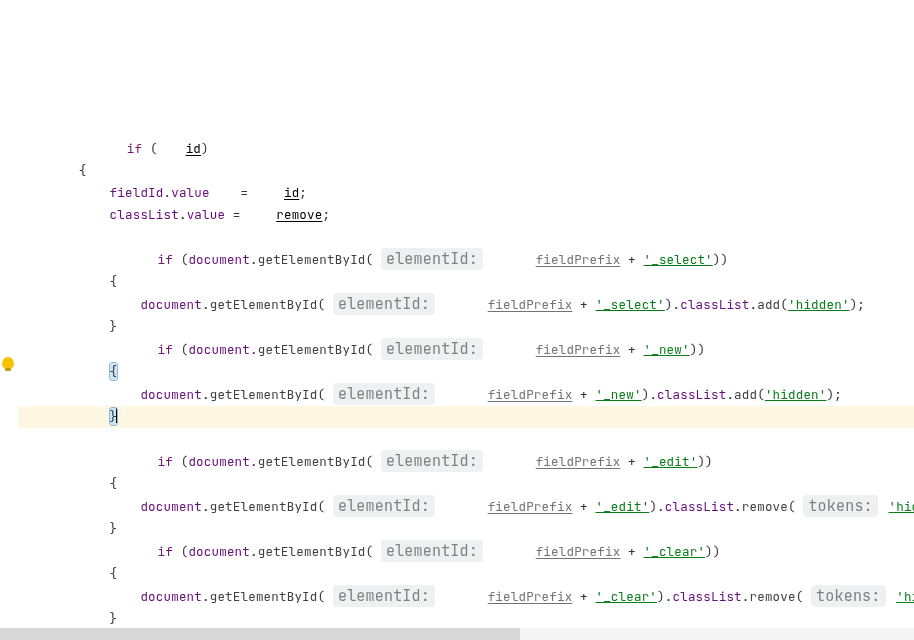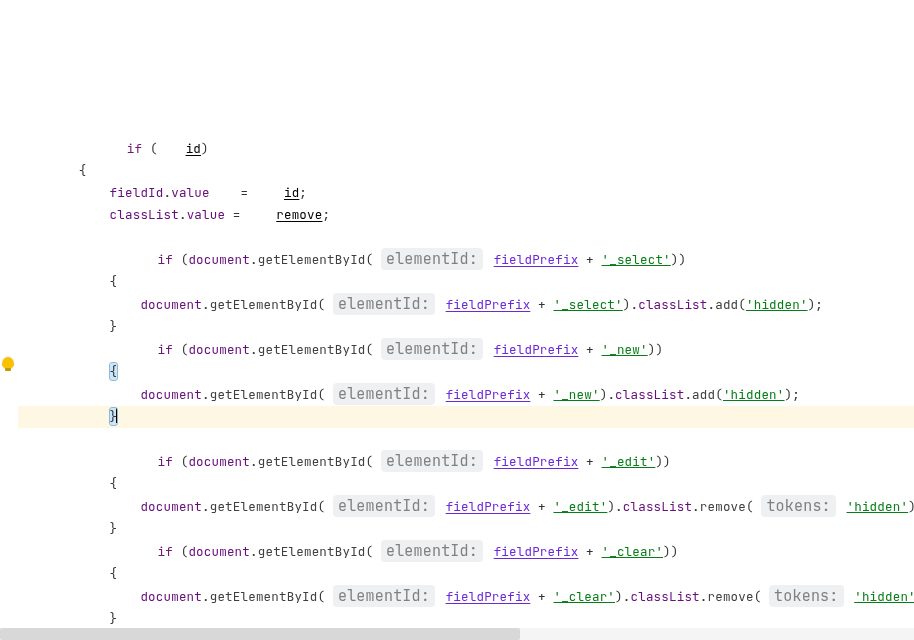--- a/index.html
+++ b/index.html
@@ -42,21 +42,21 @@
     border-radius:1px;
   }
   .line { padding-left: 24px; }
   .hl  { background: #fdf7e3; display: block; margin-left:-24px; padding-left:48px; width: 914px; }
   .kw  { color: #701a75; margin-left: 48px; }
   .obj { color: #660e7a; }
   .mth { color: #404040; }
   .str { color: #067d17; text-decoration: underline; }
   .op  { color: #333; }
   .ul  { text-decoration: underline; text-underline-offset: 2px; color: #000000; margin-left: 28px; }
-  .ulobj { text-decoration: underline; text-underline-offset: 2px; color: #6d28d9; }
+  .ulobj { text-decoration: underline; text-underline-offset: 2px; color: #737373; margin-left: 42px; }
   .hint {
     background: #eef0f2;
     color: #808080;
     border-radius: 4px;
     padding: 1px 5px;
     font-size: 15px;
     margin-right: 3px;
   }
   .brmatch { background: #cde6f5; outline: 1px solid #8db8dc; border-radius:2px; }
   .cursor {

